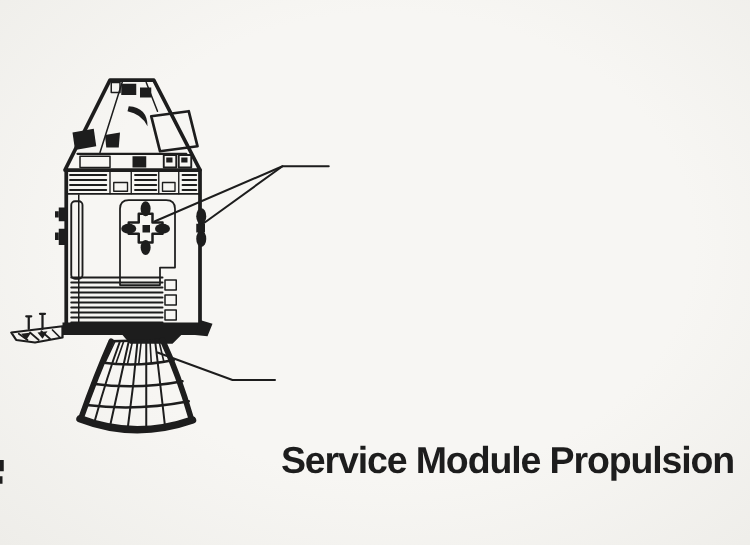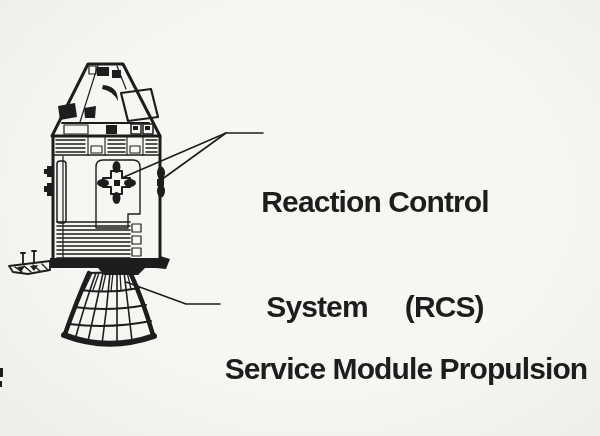--- a/index.html
+++ b/index.html
@@ -168,23 +168,19 @@
         <polyline points="126,282 186,304 220,304"></polyline>
       </g>
 
       <g>
         <rect x="0" y="368" width="3" height="9" fill="currentColor" stroke="none"></rect>
         <rect x="0" y="381" width="2" height="6" fill="currentColor" stroke="none"></rect>
       </g>
     </g>
   </svg>
 
-  <div class="label label-rcs">
-    <div>Reaction Control</div>
-    <div>System     (RCS)</div>
-  </div>
 
   <div class="label label-sps">
     <div>Service Module Propulsion</div>
     
   </div>
 
 </div>
 
 </body></html>

